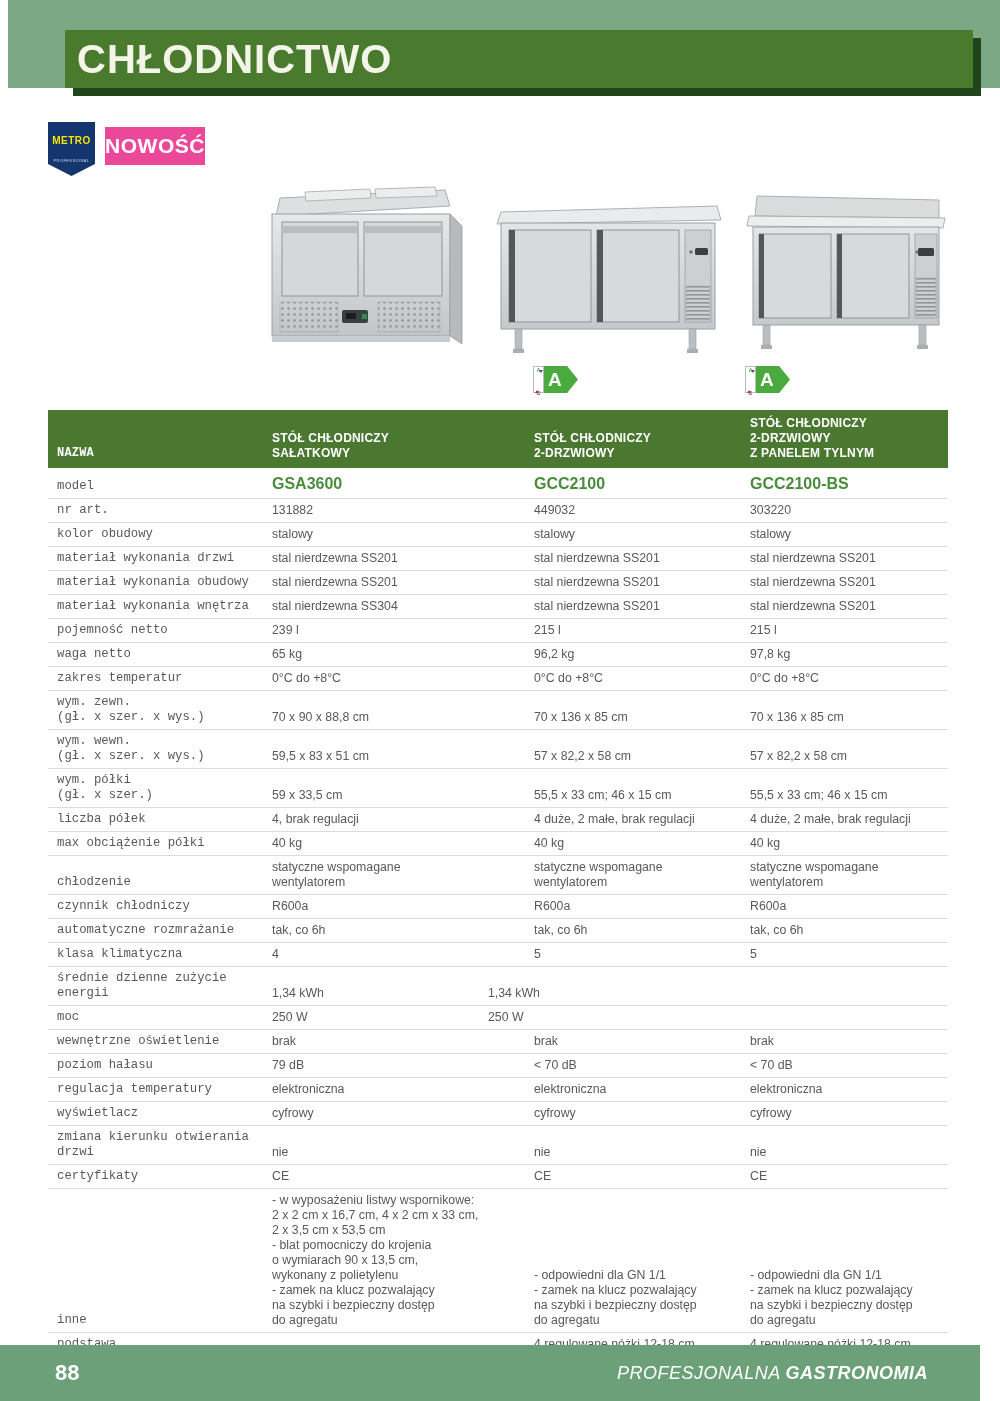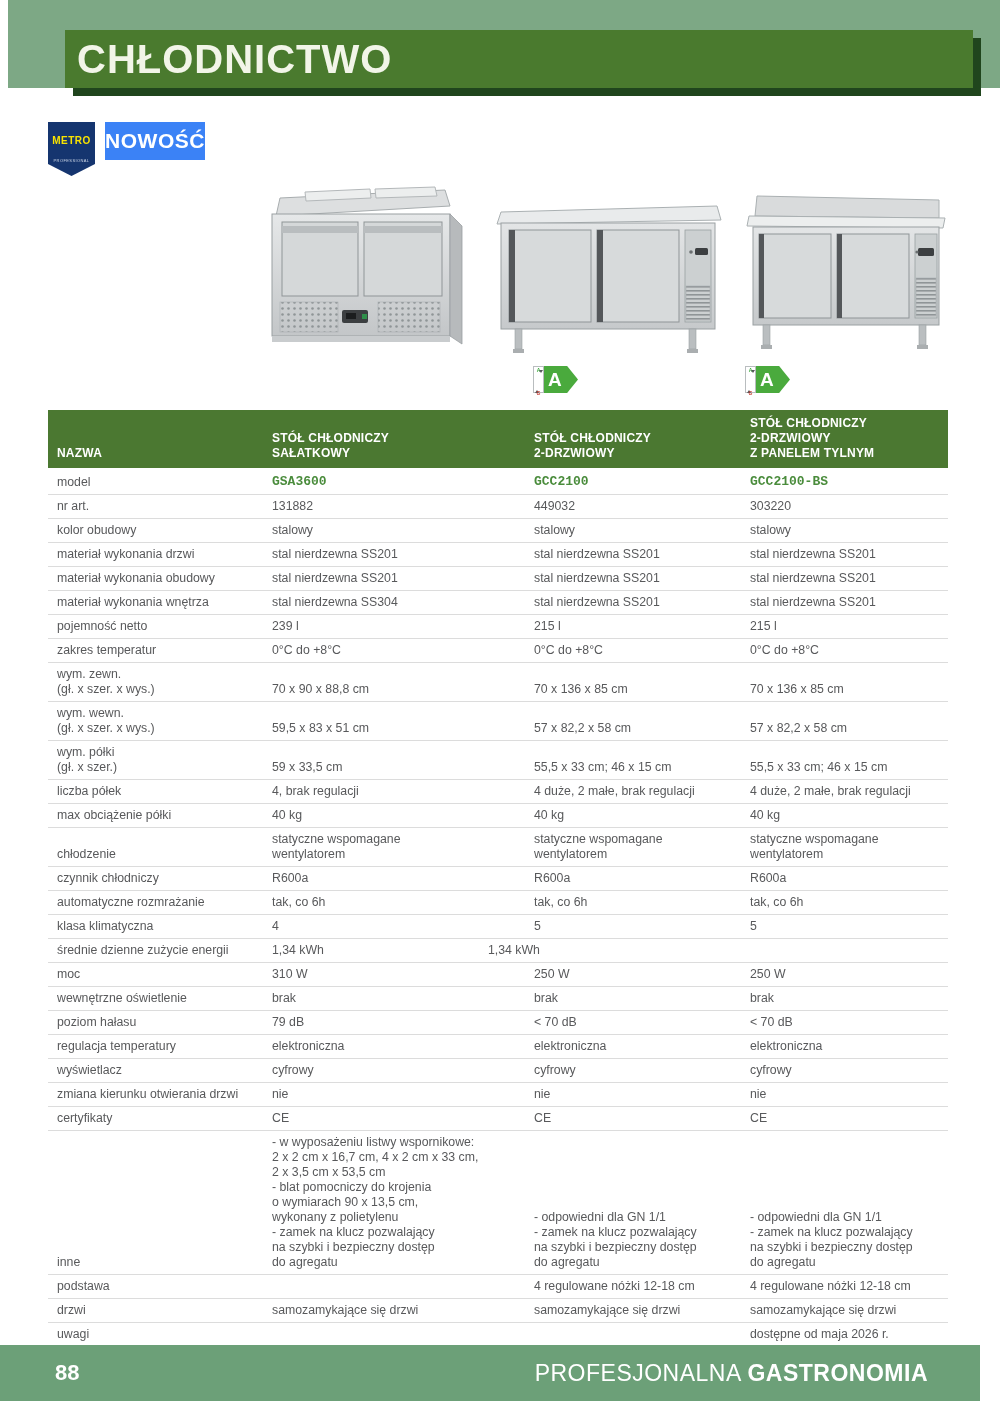--- a/index.html
+++ b/index.html
@@ -19,21 +19,21 @@
   
   .logo-row { position:absolute; top:122px; left:48px; height:54px; display:flex; align-items:flex-start; }
   .metro-logo {
     width:47px; height:54px; background:#15356f; color:#fff;
     clip-path:polygon(0 0, 100% 0, 100% 78%, 50% 100%, 0 78%);
     display:flex; flex-direction:column; align-items:center; justify-content:center; gap:12px;
   }
   .metro-text { color:#f9e300; font-weight:bold; font-size:10px; letter-spacing:0.5px; }
   .metro-sub { color:#cdd6e6; font-size:4px; letter-spacing:0.4px; }
   .new-badge {
-    margin-left:10px; width:100px; height:38px; background:#3b82f6;
+    margin-left:10px; margin-top:5px; width:100px; height:38px; background:#ec4899;
     display:flex; align-items:center; justify-content:center;
   }
   .new-badge span { color:#ffffff; font-weight:bold; font-size:21px; letter-spacing:0.5px; }
 
   
   .products { position:absolute; top:176px; left:0; width:1000px; height:234px; }
   .product { position:absolute; }
   .p1 { left:250px; top:10px; }
   .p2 { left:493px; top:18px; }
   .p3 { left:743px; top:14px; }
@@ -54,33 +54,33 @@
     width:34px; background:#4aaa3d; color:#fff;
     clip-path:polygon(0 0, 68% 0, 100% 50%, 68% 100%, 0 100%);
     display:flex; align-items:center; padding-left:4px;
   }
   .e-arrow span { font-size:19px; font-weight:bold; line-height:1; }
 
   
   .spec-table { position:absolute; top:410px; left:48px; width:900px; font-size:12.3px; color:#58595b; }
   .thead { background:#4b7831; display:flex; align-items:flex-end; min-height:52px; color:#ffffff; }
   .thead .hcell { font-weight:bold; font-size:12px; line-height:1.25; padding:6px 19px 7px 9px; white-space:pre-line; letter-spacing:0.2px; }
-  .c0 { width:215px; } .c1 { width:262px; } .c2 { width:216px; } .c3 { width:207px; }
+  .c0 { width:215px;font-family:Liberation Mono, monospace; } .c1 { width:262px; } .c2 { width:216px; } .c3 { width:207px; }
   .trow { display:flex; align-items:flex-end; border-bottom:1px solid #dcdcdc; }
   .trow .cell { padding:4px 8px 4px 9px; line-height:1.22; white-space:pre-line; }
-  .model-row .val { color:#4a8c3c; font-weight:bold; font-size:13px;font-family:Liberation Mono, monospace; }
+  .model-row .val { color:#4a8c3c; font-weight:bold; font-size:16px; }
   .model-row { padding-top:2px; }
 
   
   .footer {
     position:absolute; left:0; bottom:0; width:980px; height:56px; background:#6ca078;
     display:flex; align-items:center; justify-content:space-between; padding:0 52px 0 55px; color:#ffffff;
   }
   .footer .pageno { font-size:22px; font-weight:bold; }
-  .footer .brand { font-size:23px; letter-spacing:0.5px; }
+  .footer .brand { font-size:18px; letter-spacing:0.5px;font-style:italic; }
   .footer .brand .bold { font-weight:bold; }
 </style>
 </head>
 <body>
 
 <div class="page">
 
   <div class="top-band">
     <div class="title-banner">
       <h1>CHŁODNICTWO</h1>
@@ -255,20 +255,26 @@
       <div class="cell val c3">stal nierdzewna SS201</div>
     </div>
 
     <div class="trow">
       <div class="cell label c0">pojemność netto</div>
       <div class="cell val c1">239 l</div>
       <div class="cell val c2">215 l</div>
       <div class="cell val c3">215 l</div>
     </div>
 
+    <div class="trow">
+      <div class="cell label c0">waga netto</div>
+      <div class="cell val c1">65 kg</div>
+      <div class="cell val c2">96,2 kg</div>
+      <div class="cell val c3">97,8 kg</div>
+    </div>
 
     <div class="trow">
       <div class="cell label c0">zakres temperatur</div>
       <div class="cell val c1">0°C do +8°C</div>
       <div class="cell val c2">0°C do +8°C</div>
       <div class="cell val c3">0°C do +8°C</div>
     </div>
 
     <div class="trow">
       <div class="cell label c0">wym. zewn.
@@ -340,21 +346,20 @@
     </div>
 
     <div class="trow">
       <div class="cell label c0">średnie dzienne zużycie energii</div>
       <div class="cell val c2">1,34 kWh</div>
       <div class="cell val c3">1,34 kWh</div>
     </div>
 
     <div class="trow">
       <div class="cell label c0">moc</div>
-      <div class="cell val c1">310 W</div>
       <div class="cell val c2">250 W</div>
       <div class="cell val c3">250 W</div>
     </div>
 
     <div class="trow">
       <div class="cell label c0">wewnętrzne oświetlenie</div>
       <div class="cell val c1">brak</div>
       <div class="cell val c2">brak</div>
       <div class="cell val c3">brak</div>
     </div>

